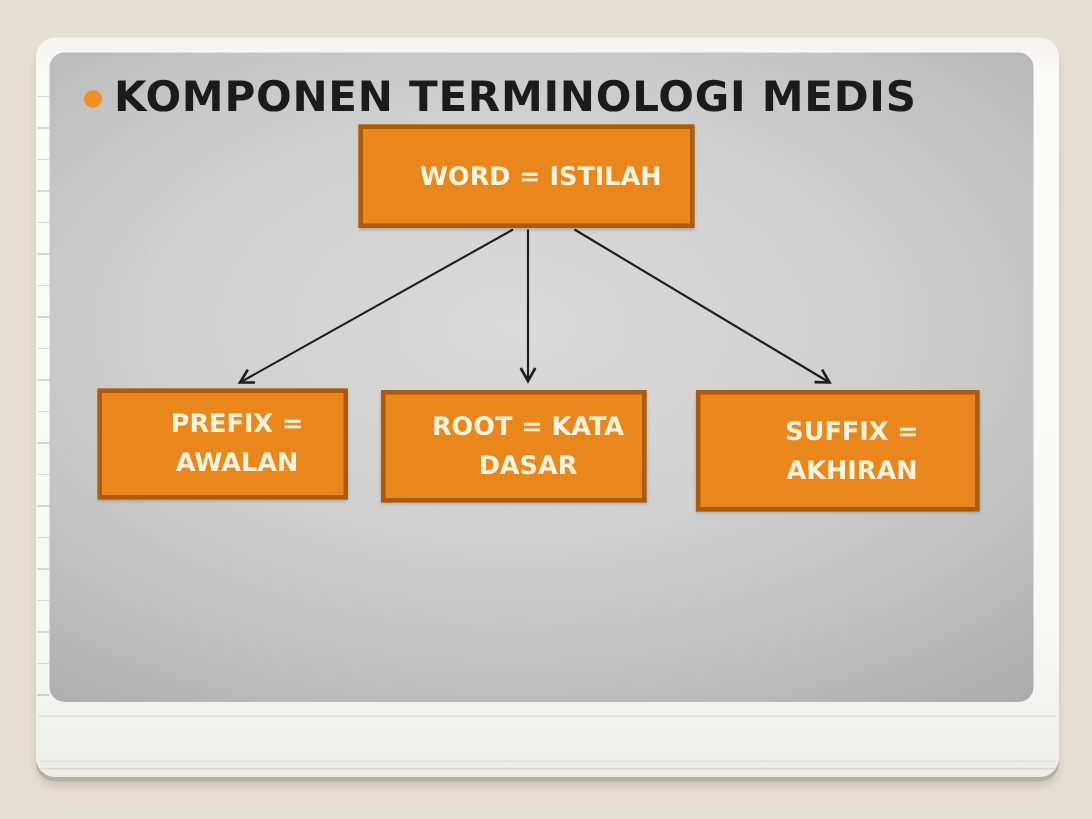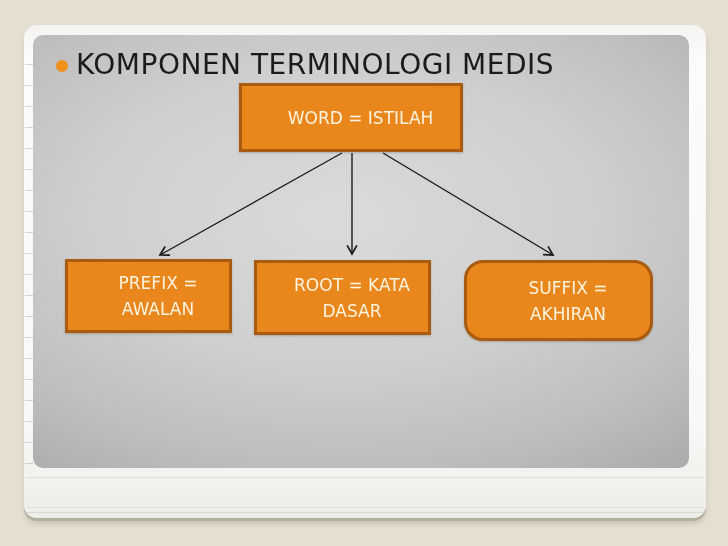--- a/index.html
+++ b/index.html
@@ -19,20 +19,21 @@
     box-shadow:0 3px 0 #b4af9f, 0 6px 5px rgba(90,84,60,.18);
   }
 
   
   .panel{
     position:absolute;left:33px;top:35px;width:656px;height:433px;
     border-radius:10px;
     background:
       radial-gradient(ellipse 95% 85% at 47% 42%,
         #dadada 0%, #cfcfcf 40%, #bdbdbd 68%, #a7a7a7 92%, #9c9c9c 100%);
+    font-weight: bold;
   }
 
   
   .left-lines{
     position:absolute;left:25px;top:44px;width:8px;height:424px;
     background:repeating-linear-gradient(180deg,
       rgba(0,0,0,0) 0px, rgba(0,0,0,0) 20px,
       rgba(120,120,120,.28) 20px, rgba(120,120,120,.28) 21px);
   }
 
@@ -98,21 +99,21 @@
     <div class="node node-root" style="left:221px;top:225px;">
       <span>ROOT = KATA
 DASAR</span>
     </div>
 
     <div class="node node-prefix" style="left:32px;top:224px;">
       <span>PREFIX =
 AWALAN</span>
     </div>
 
-    <div class="node node-suffix" style="left:431px;top:225px;border-radius:19px;">
+    <div class="node node-suffix" style="left:431px;top:225px;">
       <span>SUFFIX =
 AKHIRAN</span>
     </div>
   </div>
 
   <svg class="arrows" viewBox="0 0 728 546" xmlns="http://www.w3.org/2000/svg">
     <defs>
       <marker id="arrowV" viewBox="0 0 12 12" refX="10" refY="6" markerWidth="13" markerHeight="13" orient="auto" markerUnits="userSpaceOnUse">
         <path d="M2,1.5 L10,6 L2,10.5" fill="none" stroke="#1c1c1c" stroke-width="1.6"></path>
       </marker>

